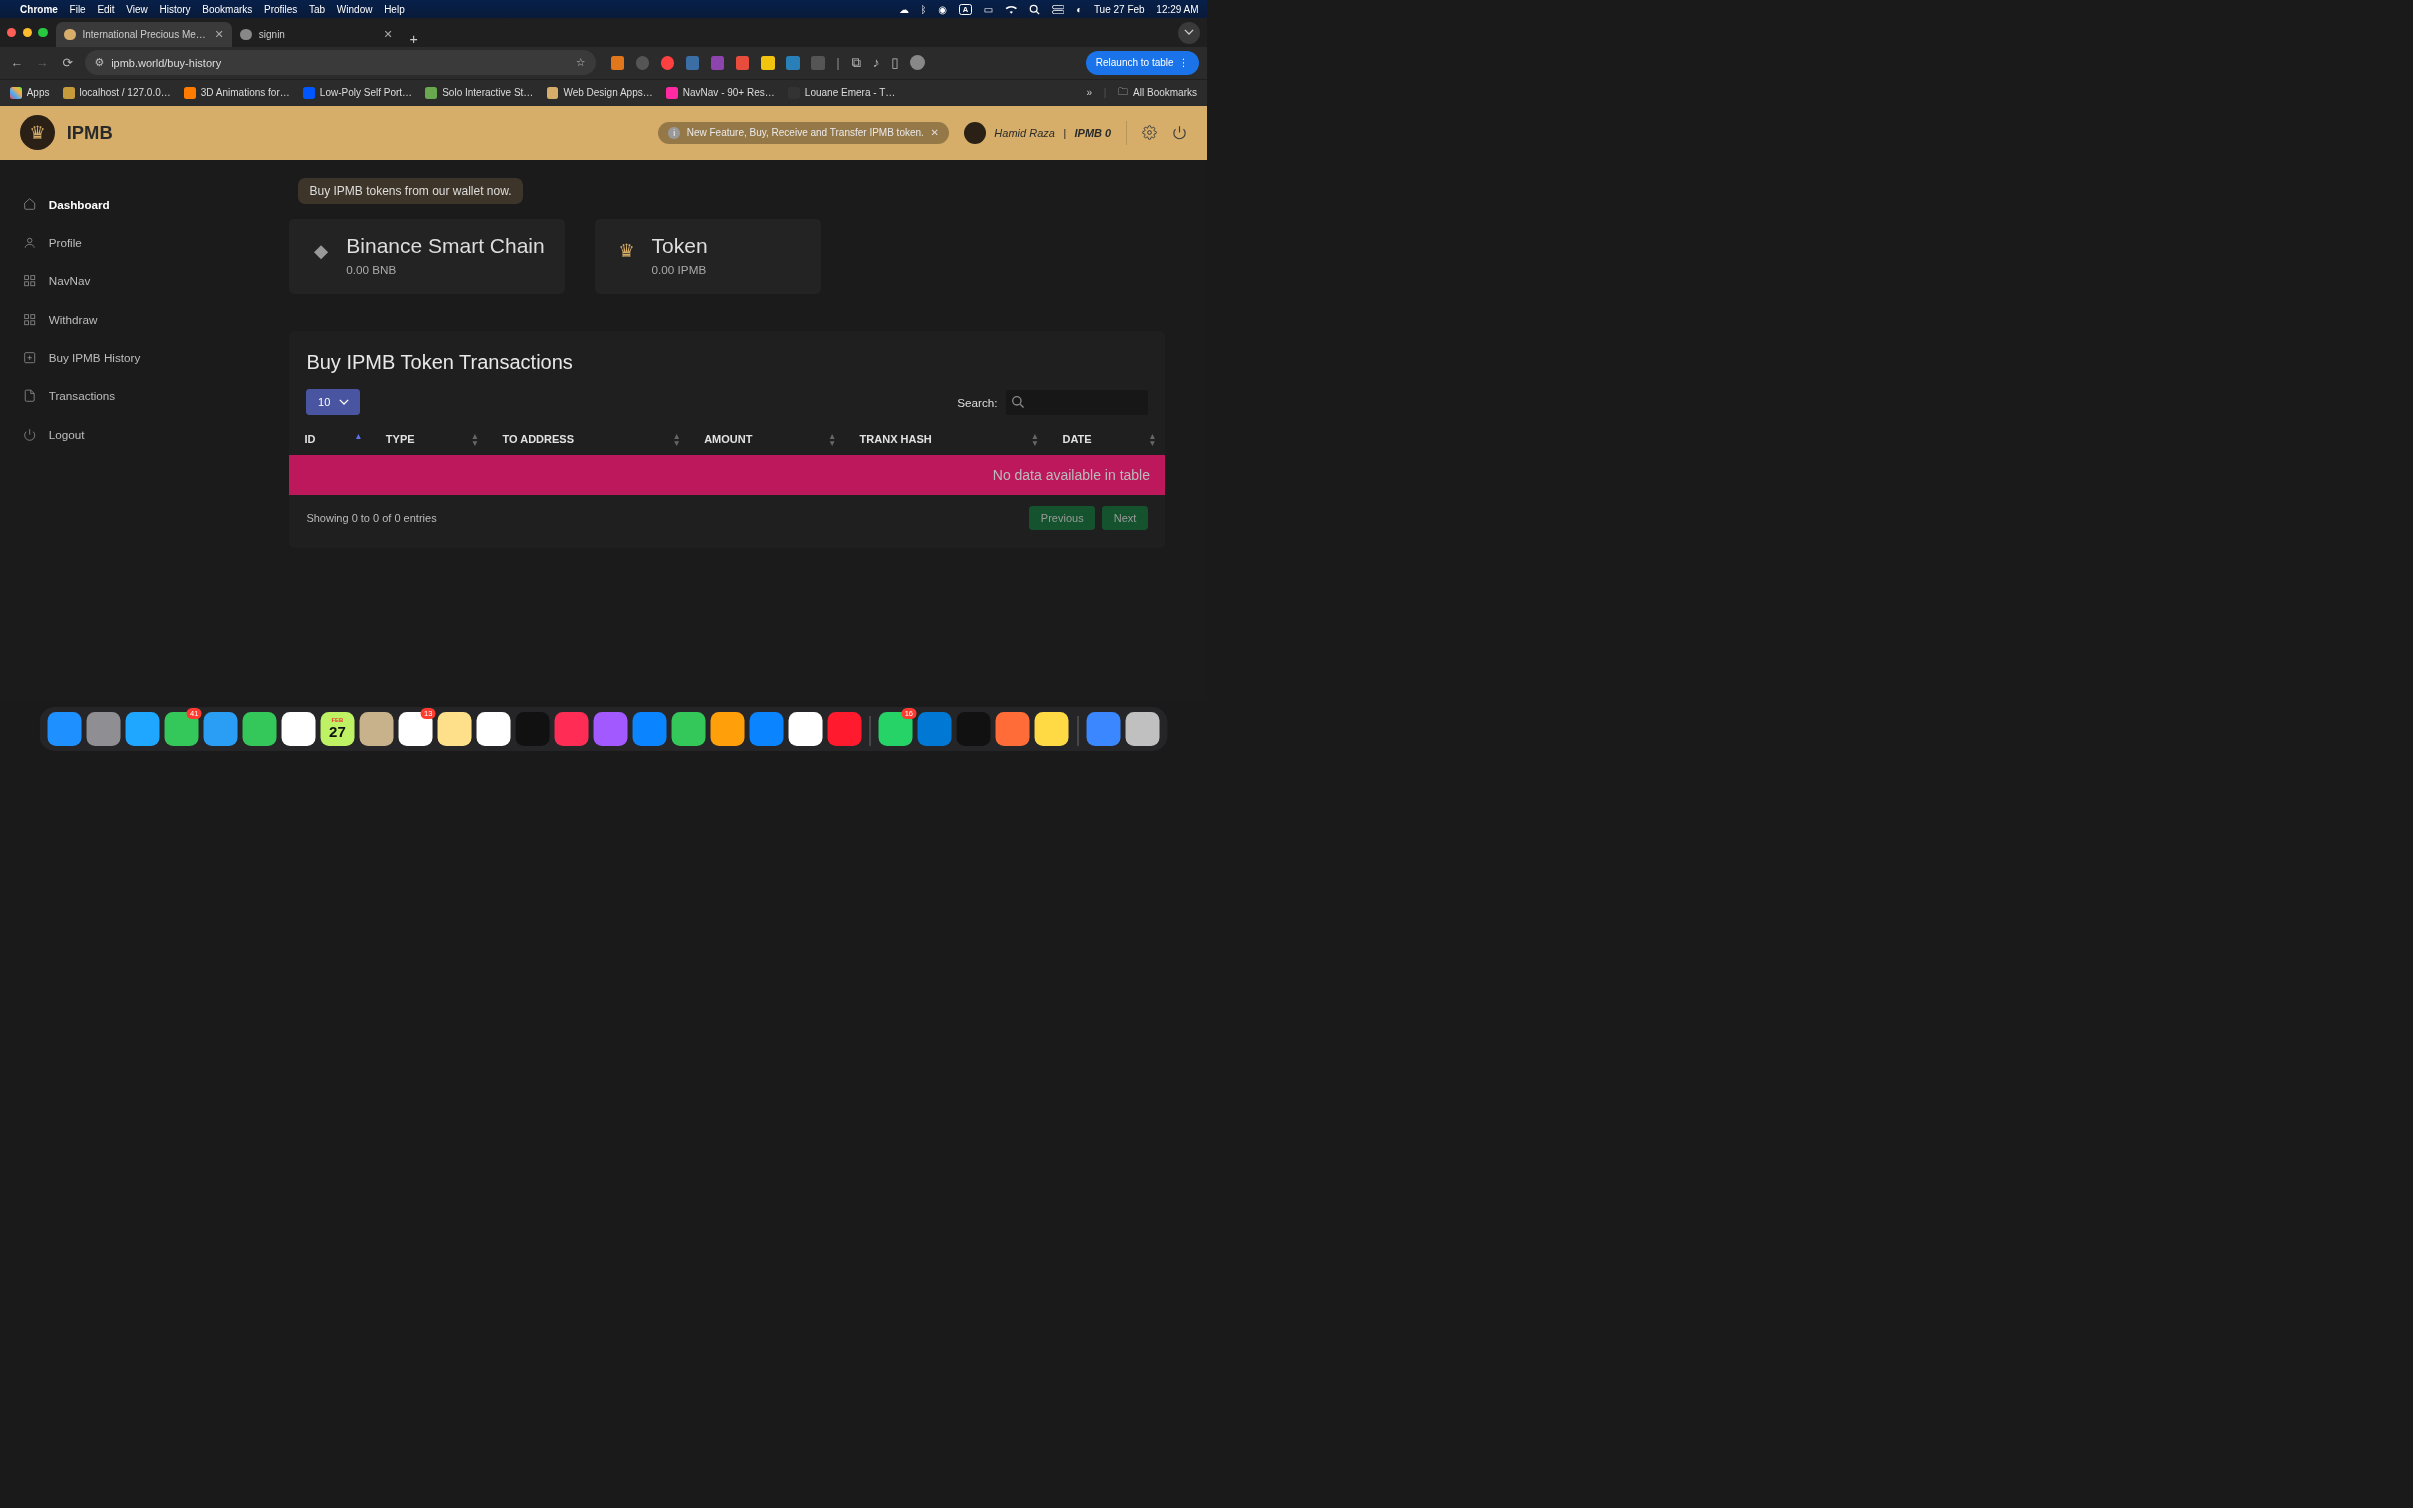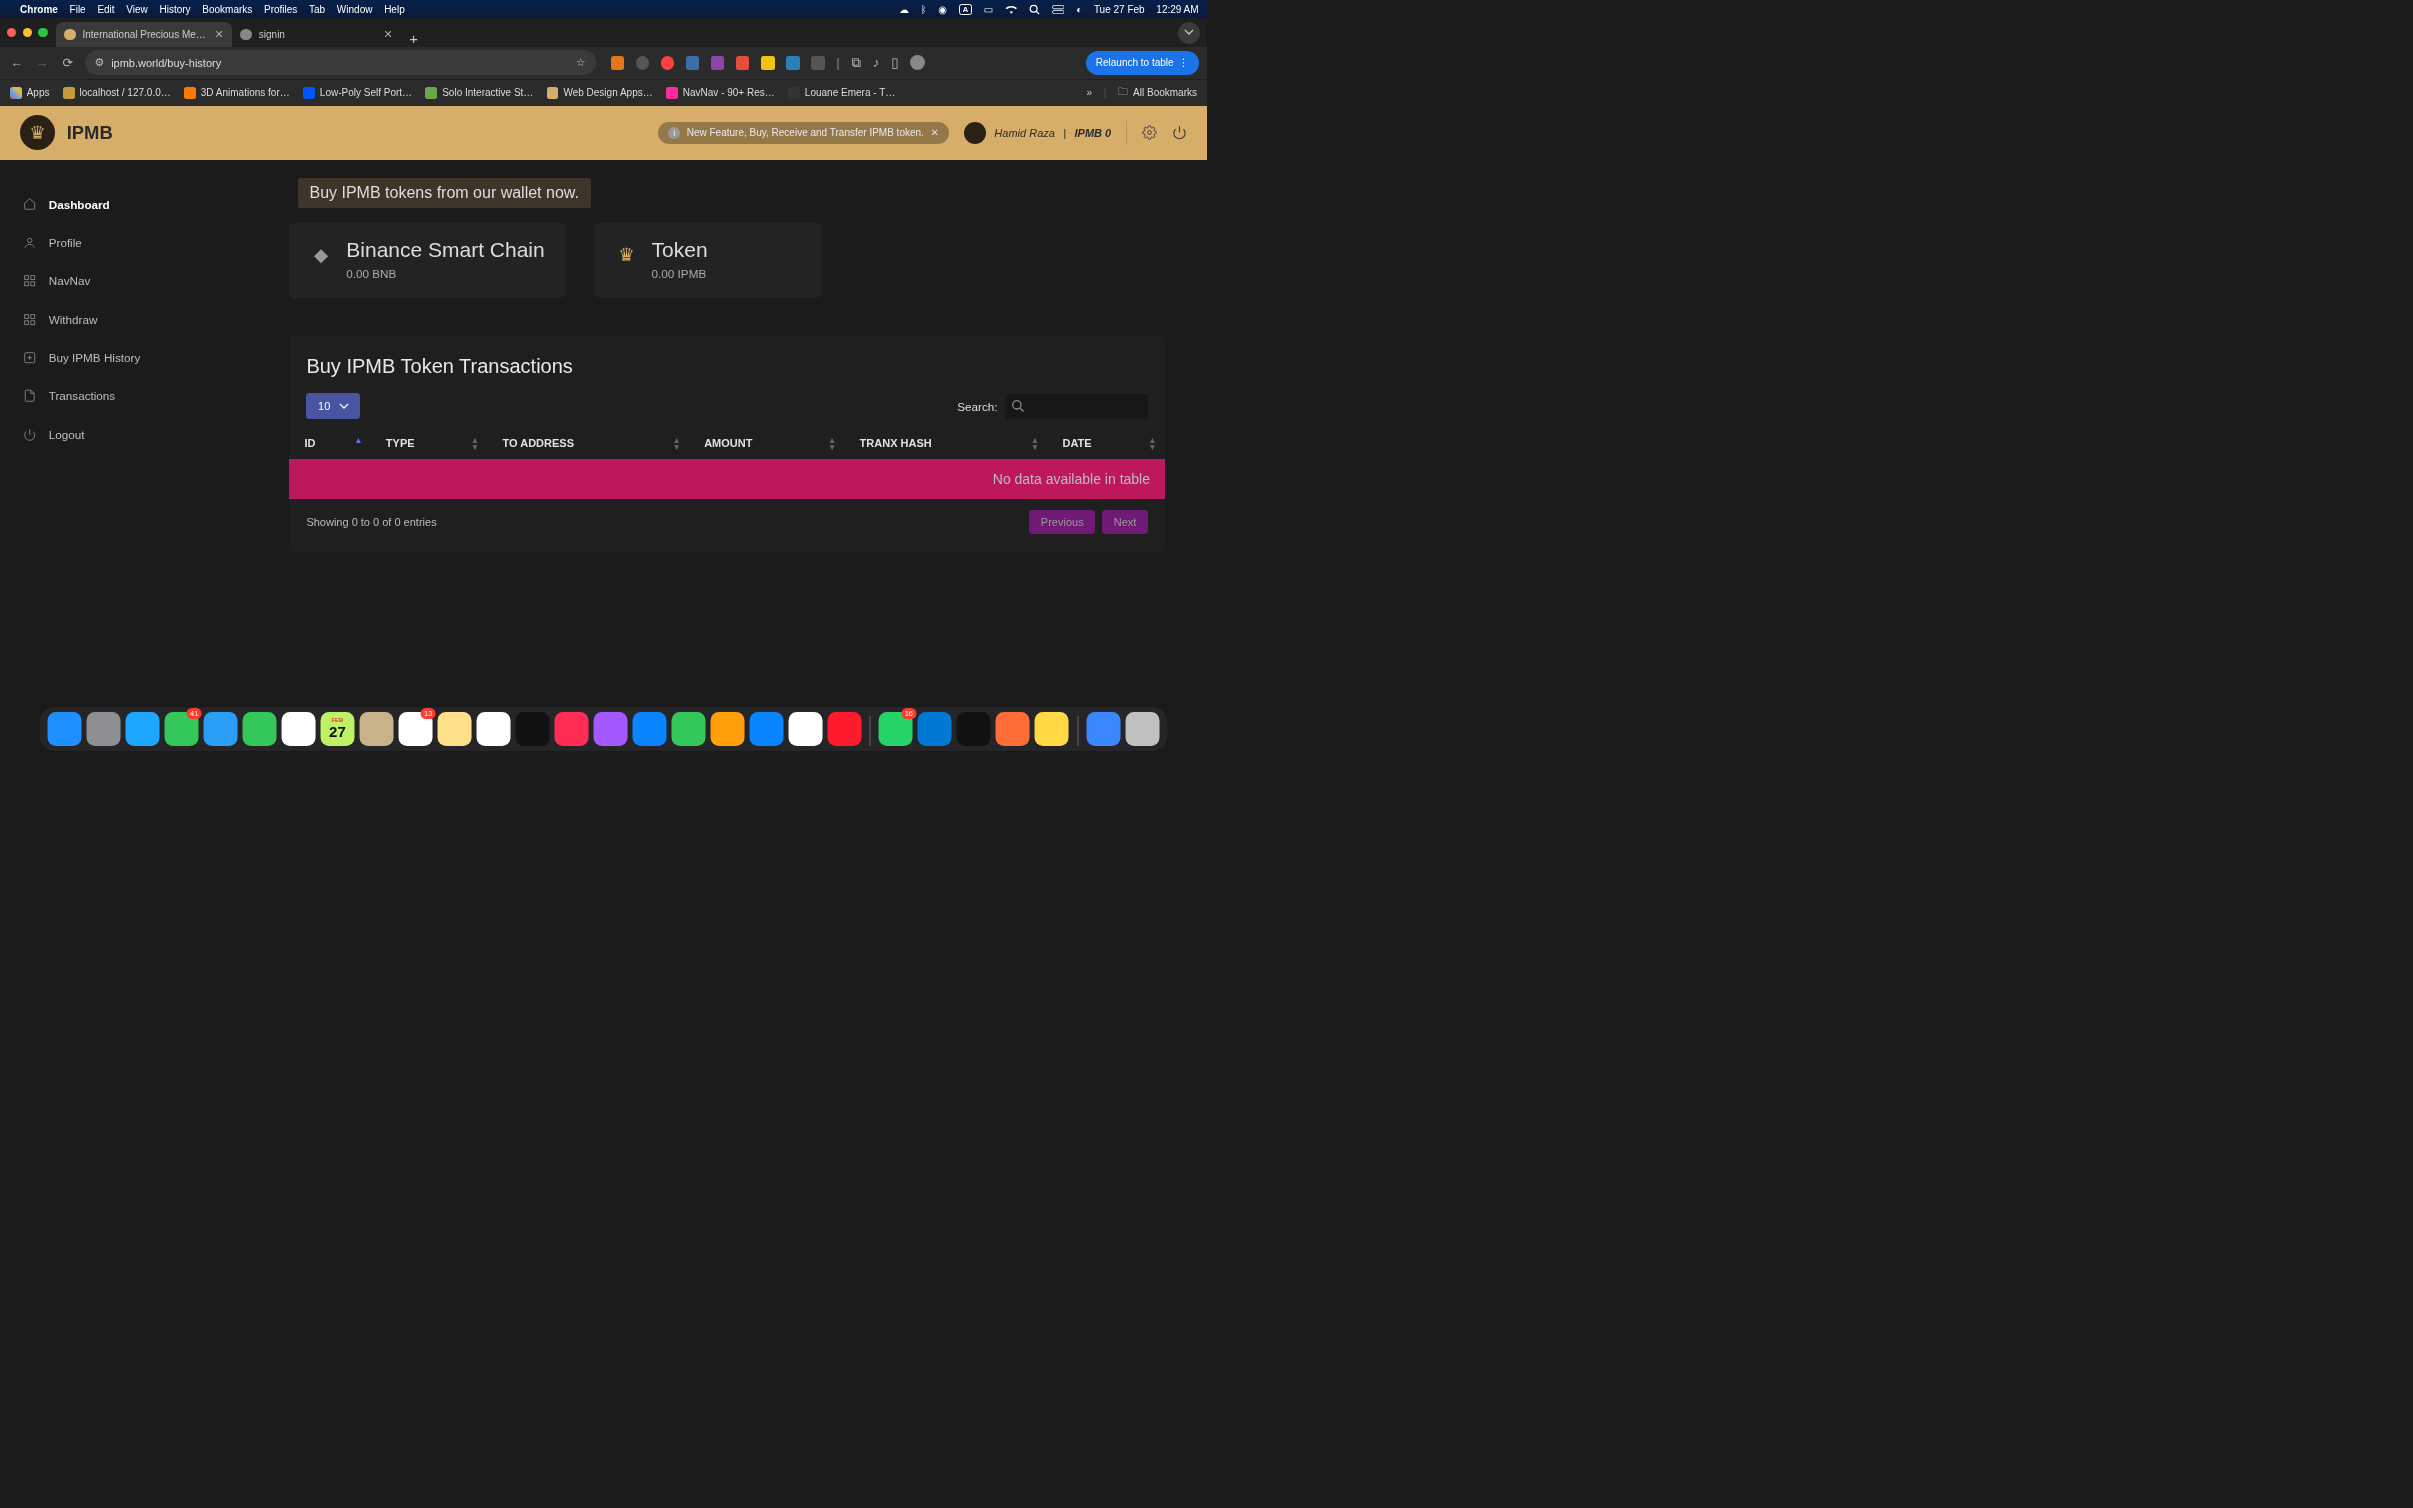--- a/index.html
+++ b/index.html
@@ -124,21 +124,21 @@
   .nav-item{
     display:flex;align-items:center;gap:11.7px;
     padding:11.7px 22px;color:#bdbdbd;font-size:11.7px;
   }
   .nav-item.active{color:#fff;font-weight:700;}
   .nav-ico{width:15px;height:15px;display:flex;align-items:center;justify-content:center;color:#8c8c8c;}
 
   .content{flex:1;padding:18.4px 42px 17px 8.4px;}
   .buy-pill{
     display:inline-block;background:rgba(214,174,106,.18);color:#ddd;
-    padding:5.9px 11.7px;border-radius:2px;font-size:16px;margin-bottom:15px;margin-left:8.4px;
+    padding:5.9px 11.7px;border-radius:7px;font-size:12px;margin-bottom:15px;margin-left:8.4px;
   }
   .cards{display:flex;gap:30px;}
   .card{
     background:#232323;border-radius:5px;padding:15px 20px 18.4px 20px;
     display:flex;gap:13.4px;min-width:226px;
   }
   .card .cico{width:23.5px;height:23.5px;margin-top:5px;display:flex;align-items:center;justify-content:center;color:#999;font-size:18.4px;}
   .card h3{color:#ddd;font-weight:400;font-size:21px;margin-bottom:5px;}
   .card .sub{color:#aaa;font-size:11.7px;}
 
@@ -162,21 +162,21 @@
   table{width:calc(100% - 0px);border-collapse:collapse;}
   thead th{
     color:#e2e2e2;font-size:11px;font-weight:700;text-align:left;
     padding:10px 15px;position:relative;
   }
   thead th .sort{position:absolute;right:8.4px;color:#666;font-size:8.4px;line-height:6.7px;}
   tbody td{padding:11.7px 15px;color:#bbb;font-size:14px;text-align:right;background:#be185d;}
   .tfoot{display:flex;align-items:center;padding:11.7px 17px 0;color:#bbb;font-size:11px;}
   .pager{margin-left:auto;display:flex;gap:6.7px;}
   .pager button{
-    background:#701a75;border:none;color:#9a9a9a;padding:5.9px 11.7px;border-radius:3.4px;font-size:11px;
+    background:#14532d;border:none;color:#9a9a9a;padding:5.9px 11.7px;border-radius:3.4px;font-size:11px;
   }
 
   
   .dock{
     position:absolute;bottom:3.4px;left:50%;transform:translateX(-50%);
     background:rgba(60,60,70,.35);border-radius:15px;padding:5px 8.4px;
     display:flex;gap:5px;align-items:flex-end;
     backdrop-filter: blur(5px);
   }
   .dock .app{

